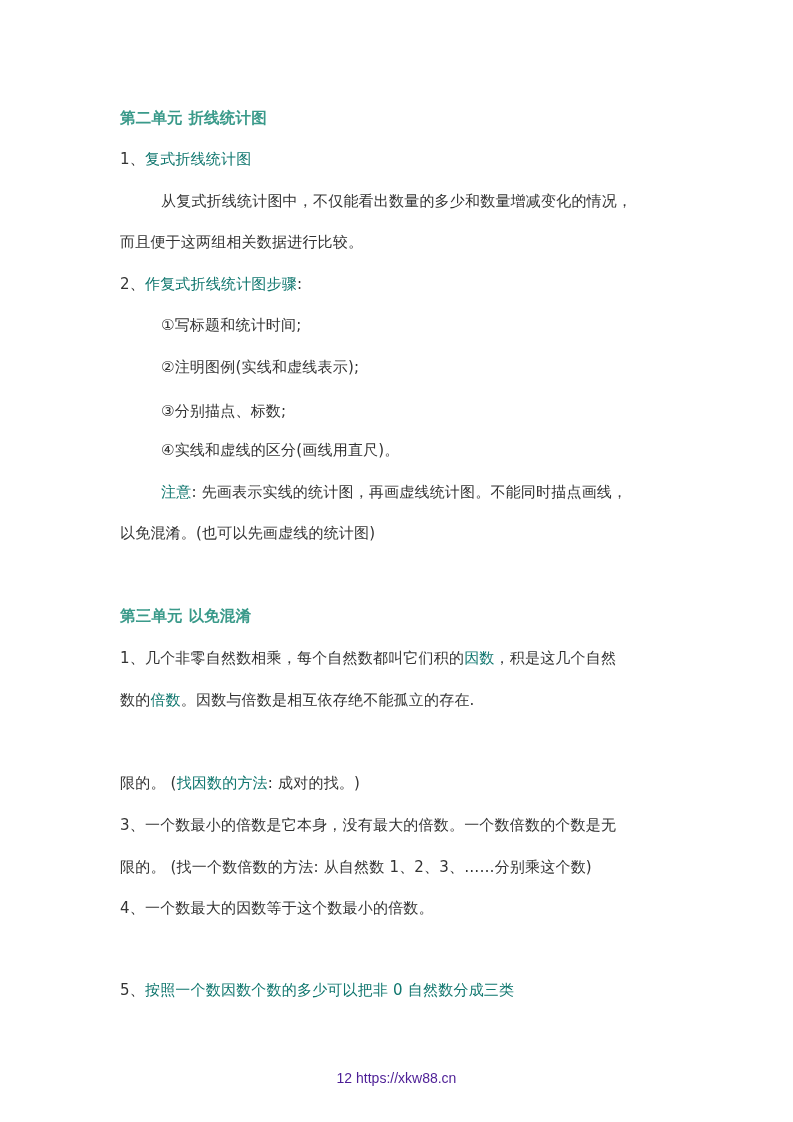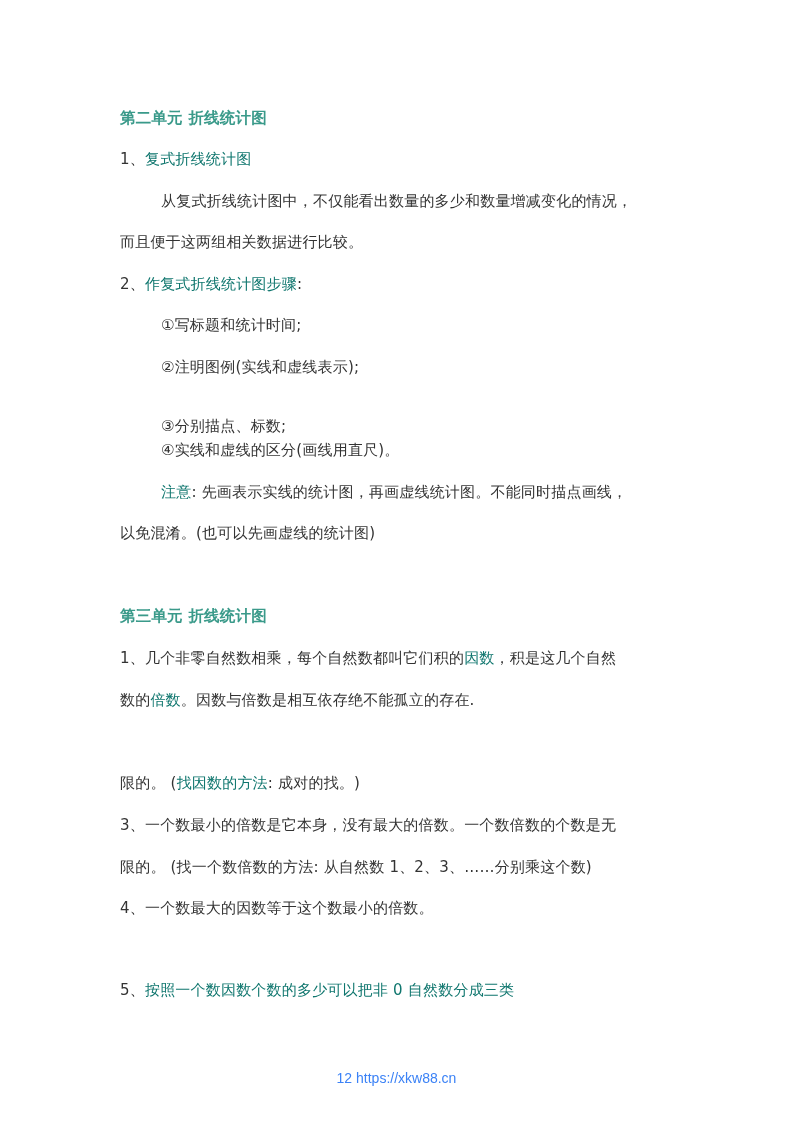--- a/index.html
+++ b/index.html
@@ -4,21 +4,21 @@
 <style>
   html, body { margin: 0; padding: 0; background: #ffffff; }
   body { width: 793px; height: 1122px; position: relative; overflow: hidden;
          font-family: "DejaVu Sans", "Liberation Sans", sans-serif; color: #333333; }
   .page { position: absolute; left: 0; top: 0; width: 793px; height: 1122px; }
   .line { position: absolute; left: 120px; font-size: 15px; line-height: 20px; white-space: nowrap; letter-spacing: 0.2px; }
   .indent { left: 161px; }
   .heading { color: #3a9a8a; font-weight: bold; font-size: 15.5px; }
   .hl { color: #0f766e; }
   .footer { position: absolute; top: 1070px; left: 0; width: 793px; text-align: center;
-            font-size: 14px; color: #3b82f6; font-family: "Liberation Sans", sans-serif; }
+            font-size: 14px; color: #4c1d95; font-family: "Liberation Sans", sans-serif; }
 </style>
 </head>
 <body>
 
 <div class="page">
 
   <div class="line heading" style="top:108px">第二单元  折线统计图</div>
 
   <div class="line" style="top:149px">
     <span>1、</span><span class="hl">复式折线统计图</span>
@@ -26,29 +26,29 @@
 
   <div class="line indent" style="top:191px">从复式折线统计图中，不仅能看出数量的多少和数量增减变化的情况，</div>
   <div class="line" style="top:232px">而且便于这两组相关数据进行比较。</div>
 
   <div class="line" style="top:274px">
     <span>2、</span><span class="hl">作复式折线统计图步骤</span><span>:</span>
   </div>
 
   <div class="line indent" style="top:315px">①写标题和统计时间;</div>
   <div class="line indent" style="top:357px">②注明图例(实线和虚线表示);</div>
-  <div class="line indent" style="top:416px">③分别描点、标数;</div>
+  <div class="line indent" style="top:401px">③分别描点、标数;</div>
   <div class="line indent" style="top:482px">
     <span class="hl">注意</span><span>: 先画表示实线的统计图，再画虚线统计图。不能同时描点画线，</span>
   </div>
 
   <div class="line indent" style="top:440px">④实线和虚线的区分(画线用直尺)。</div>
   <div class="line" style="top:523px">以免混淆。(也可以先画虚线的统计图)</div>
 
-  <div class="line heading" style="top:606px">第三单元  折线统计图</div>
+  <div class="line heading" style="top:606px">第三单元  以免混淆</div>
 
   <div class="line" style="top:648px">
     <span>1、几个非零自然数相乘，每个自然数都叫它们积的</span><span class="hl">因数</span><span>，积是这几个自然</span>
   </div>
   <div class="line" style="top:690px">
     <span>数的</span><span class="hl">倍数</span><span>。因数与倍数是相互依存绝不能孤立的存在.</span>
   </div>
 
   <div class="line" style="top:773px">
     <span>限的。 (</span><span class="hl">找因数的方法</span><span>: 成对的找。)</span>

